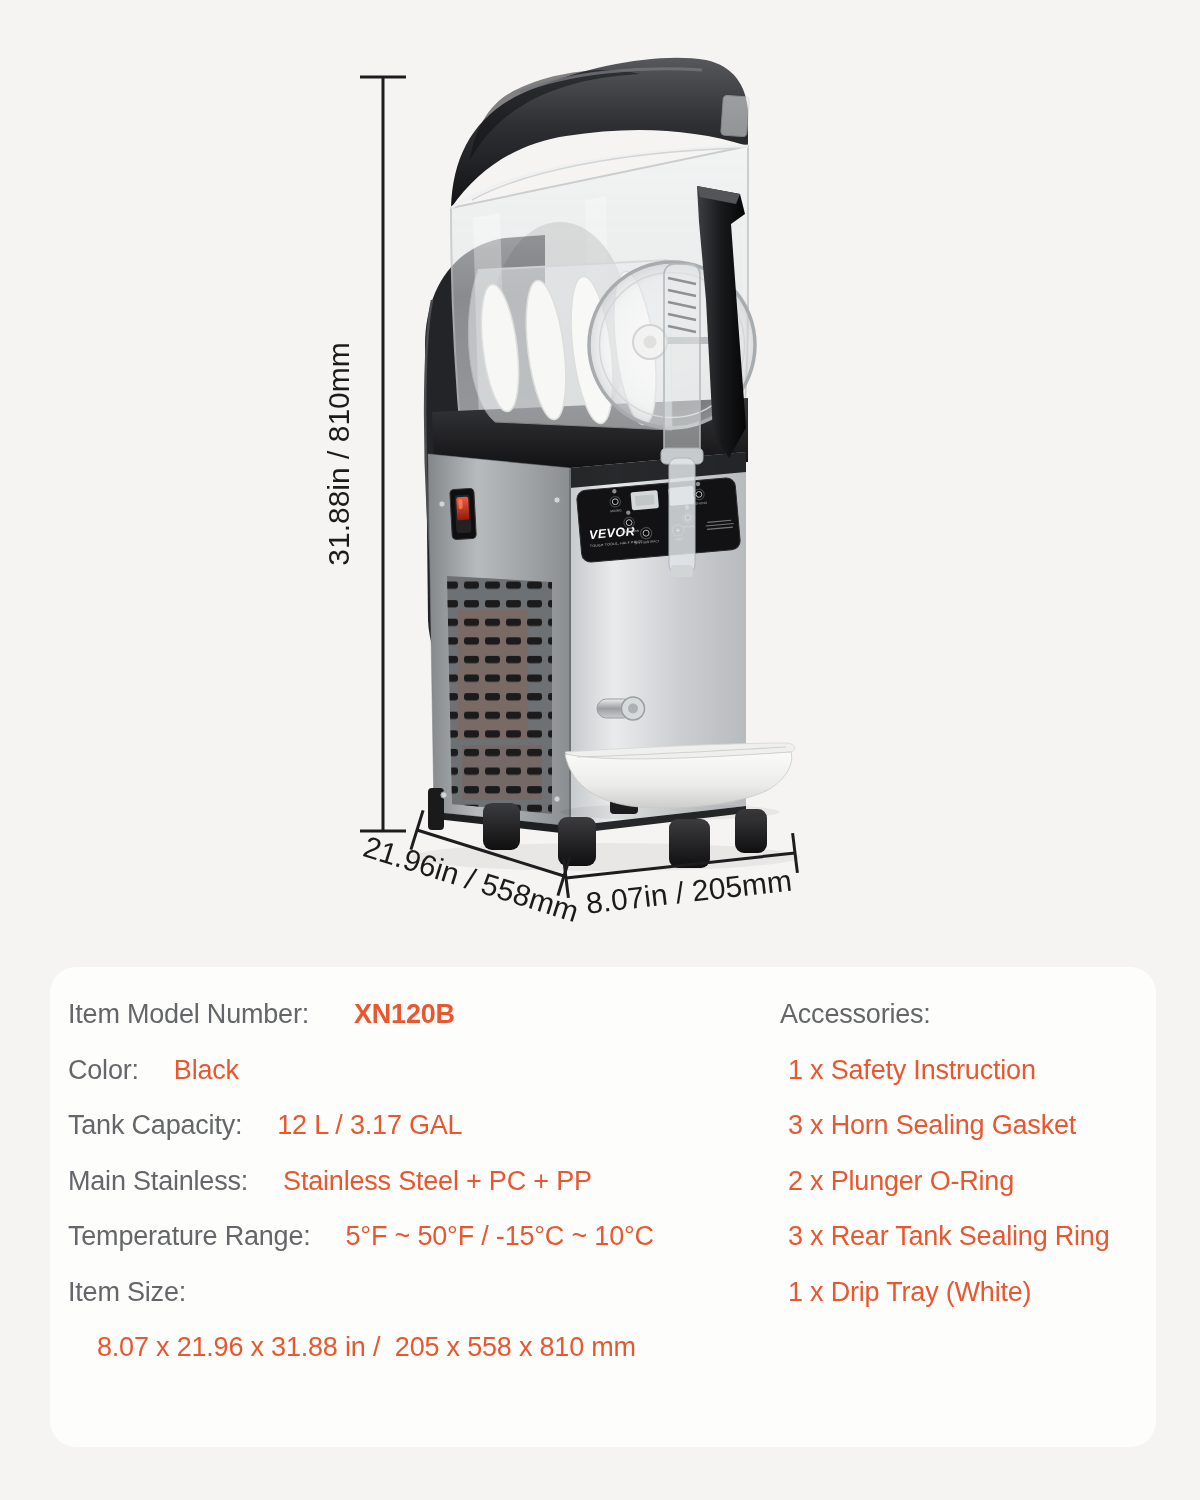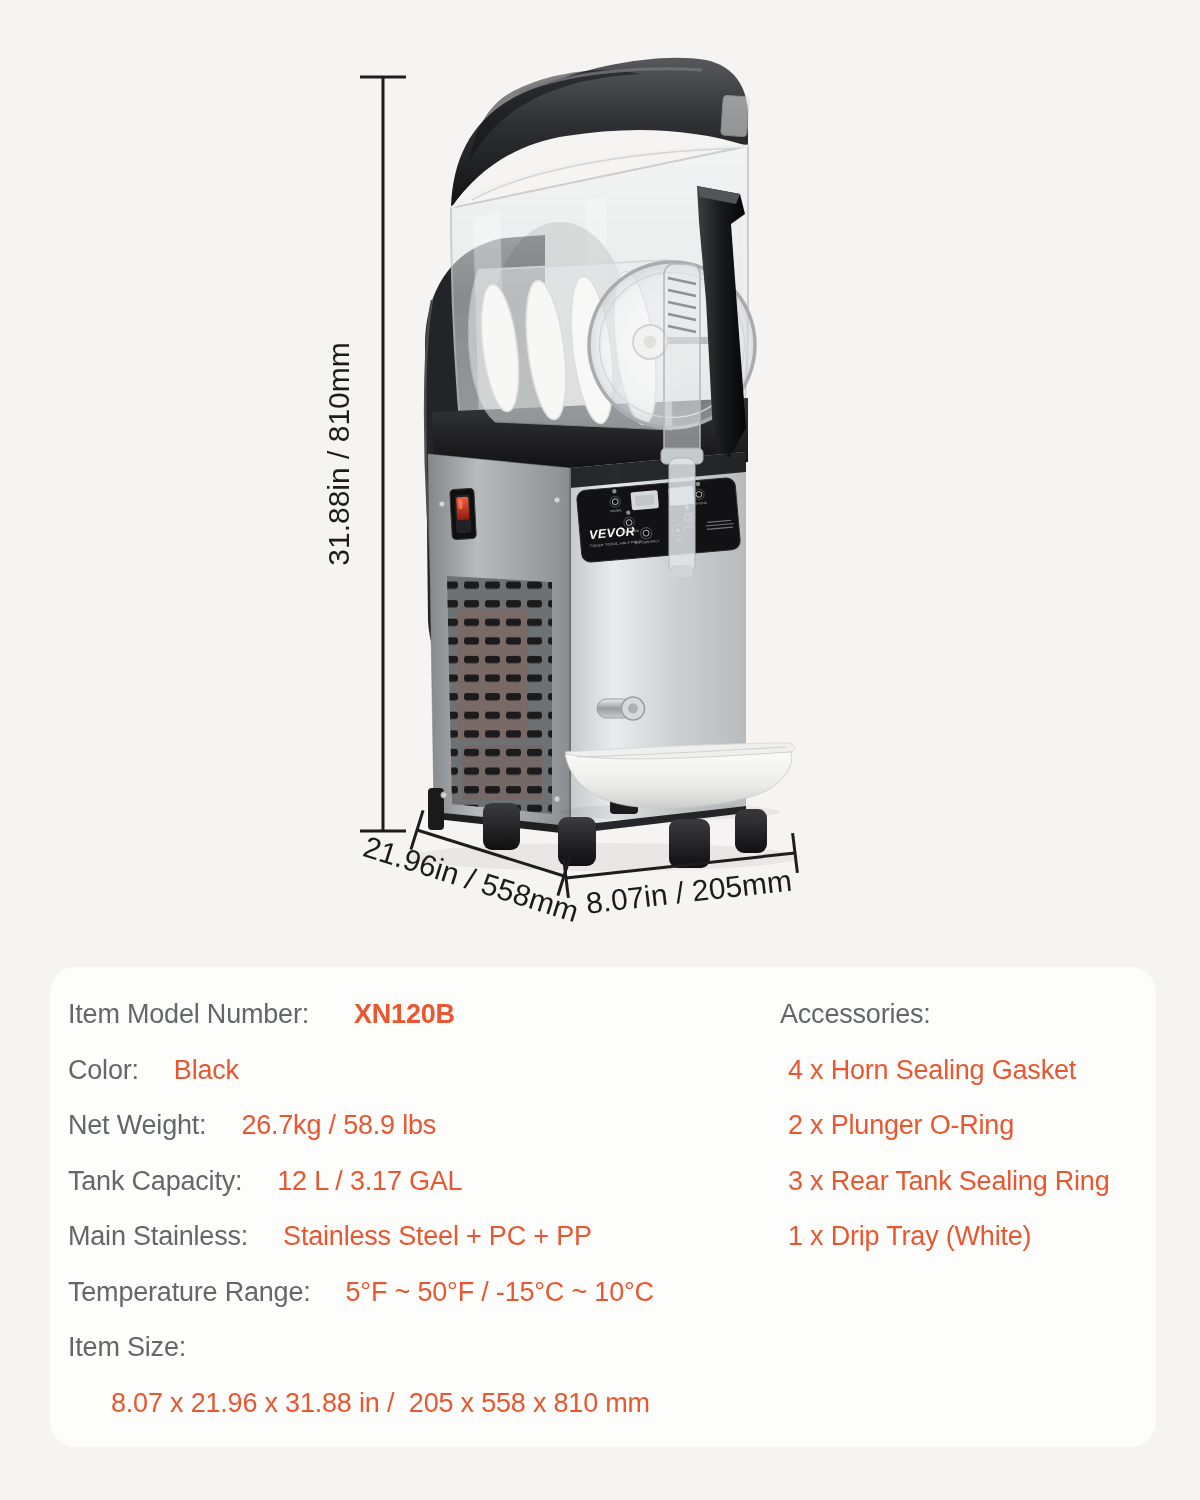--- a/index.html
+++ b/index.html
@@ -11,21 +11,21 @@
   .spec-panel{position:absolute;left:50px;top:967px;width:1106px;height:480px;
     background:#fdfdfc;border-radius:26px;}
   .spec-col{position:absolute;top:20px;}
   .col-left{left:18px;width:690px;}
   .col-right{left:730px;width:370px;}
   .spec-row{height:55.5px;display:flex;align-items:center;white-space:pre;
     font-size:27px;letter-spacing:-0.2px;gap:27px;}
   .lbl{color:#65666a;}
   .val{color:#e8572f;margin-left:8px;}
   .val.wide{margin-left:18px;font-weight:bold;}
-  .lbl:empty + .val{margin-left:16px;}
+  .lbl:empty + .val{margin-left:2px;}
 </style>
 </head>
 <body>
 
 <div class="stage">
 
   <svg class="scene" viewBox="0 0 1200 960">
     <defs>
       <linearGradient id="lidG" x1="0" y1="0" x2="0" y2="1">
         <stop offset="0" stop-color="#56585c"></stop>
@@ -253,23 +253,20 @@
   <section class="spec-panel">
 
     <div class="spec-col col-left">
       <div class="spec-row">
         <span class="lbl">Item Model Number:</span><span class="val wide">XN120B</span>
       </div>
       <div class="spec-row">
         <span class="lbl">Color:</span><span class="val">Black</span>
       </div>
       <div class="spec-row">
-        <span class="lbl">Net Weight:</span><span class="val">26.7kg / 58.9 lbs</span>
-      </div>
-      <div class="spec-row">
         <span class="lbl">Tank Capacity:</span><span class="val">12 L / 3.17 GAL</span>
       </div>
       <div class="spec-row">
         <span class="lbl">Main Stainless:</span><span class="val">Stainless Steel + PC + PP</span>
       </div>
       <div class="spec-row">
         <span class="lbl">Temperature Range:</span><span class="val">5°F ~ 50°F / -15°C ~ 10°C</span>
       </div>
       <div class="spec-row">
         <span class="lbl">Item Size:</span><span class="val"></span>
@@ -277,21 +274,24 @@
       <div class="spec-row">
         <span class="lbl"></span><span class="val">8.07 x 21.96 x 31.88 in /  205 x 558 x 810 mm</span>
       </div>
     </div>
 
     <div class="spec-col col-right">
       <div class="spec-row">
         <span class="lbl">Accessories:</span>
       </div>
       <div class="spec-row">
-        <span class="val">4 x Horn Sealing Gasket</span>
+        <span class="val">1 x Safety Instruction</span>
+      </div>
+      <div class="spec-row">
+        <span class="val">3 x Horn Sealing Gasket</span>
       </div>
       <div class="spec-row">
         <span class="val">2 x Plunger O-Ring</span>
       </div>
       <div class="spec-row">
         <span class="val">3 x Rear Tank Sealing Ring</span>
       </div>
       <div class="spec-row">
         <span class="val">1 x Drip Tray (White)</span>
       </div>

